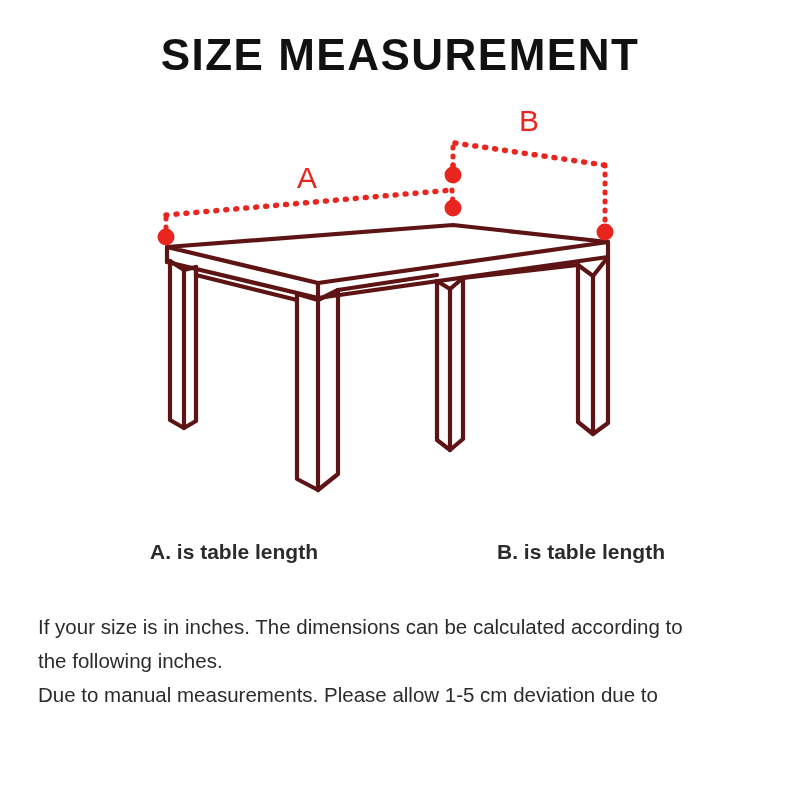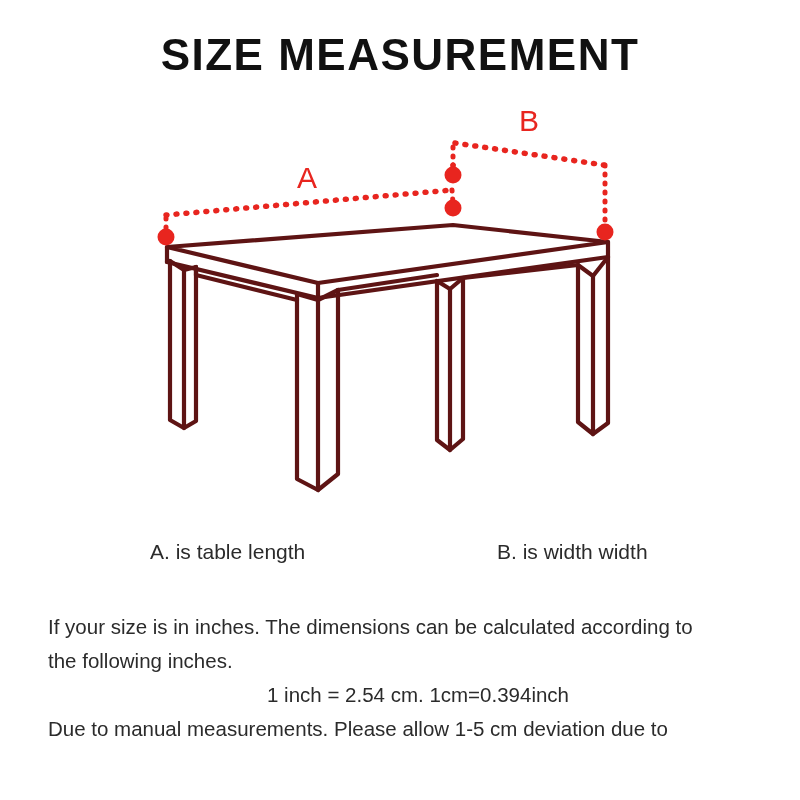--- a/index.html
+++ b/index.html
@@ -60,34 +60,33 @@
     left: 0;
     top: 540px;
     width: 800px;
     height: 34px;
   }
   .caption {
     position: absolute;
     top: 0;
     font-family: "Liberation Sans", sans-serif;
     font-size: 21px;
-    font-weight: normal;
+    font-weight: bold;
     color: #2b2b2b;
     white-space: nowrap;
   }
   .caption-a { left: 150px; }
   .caption-b { left: 497px; }
 
   
   .body-block {
     position: absolute;
     left: 38px;
     top: 610px;
     width: 730px;
-    margin-left: 10px;
   }
   .body-line {
     font-family: "Liberation Sans", sans-serif;
     font-size: 20.5px;
     line-height: 34px;
     color: #2b2b2b;
     white-space: nowrap;
   }
   .body-line.centered {
     text-align: center;
@@ -168,23 +167,22 @@
         <circle cx="453" cy="80" r="8.5" fill="#e8251f"></circle>
         <circle cx="605" cy="137" r="8.5" fill="#e8251f"></circle>
 
         <text x="529" y="36" text-anchor="middle" font-family="Liberation Sans, sans-serif" font-size="30" fill="#e8251f">B</text>
       </g>
     </svg>
   </div>
 
   <div class="caption-row">
     <div class="caption caption-a">A. is table length</div>
-    <div class="caption caption-b">B. is width width</div>
+    <div class="caption caption-b">B. is table length</div>
   </div>
 
   <div class="body-block">
     <div class="body-line">If your size is in inches. The dimensions can be calculated according to</div>
     <div class="body-line">the following inches.</div>
-    <div class="body-line centered">1 inch = 2.54 cm. 1cm=0.394inch</div>
     <div class="body-line">Due to manual measurements. Please allow 1-5 cm deviation due to</div>
   </div>
 
 </div>
 
 </body></html>

